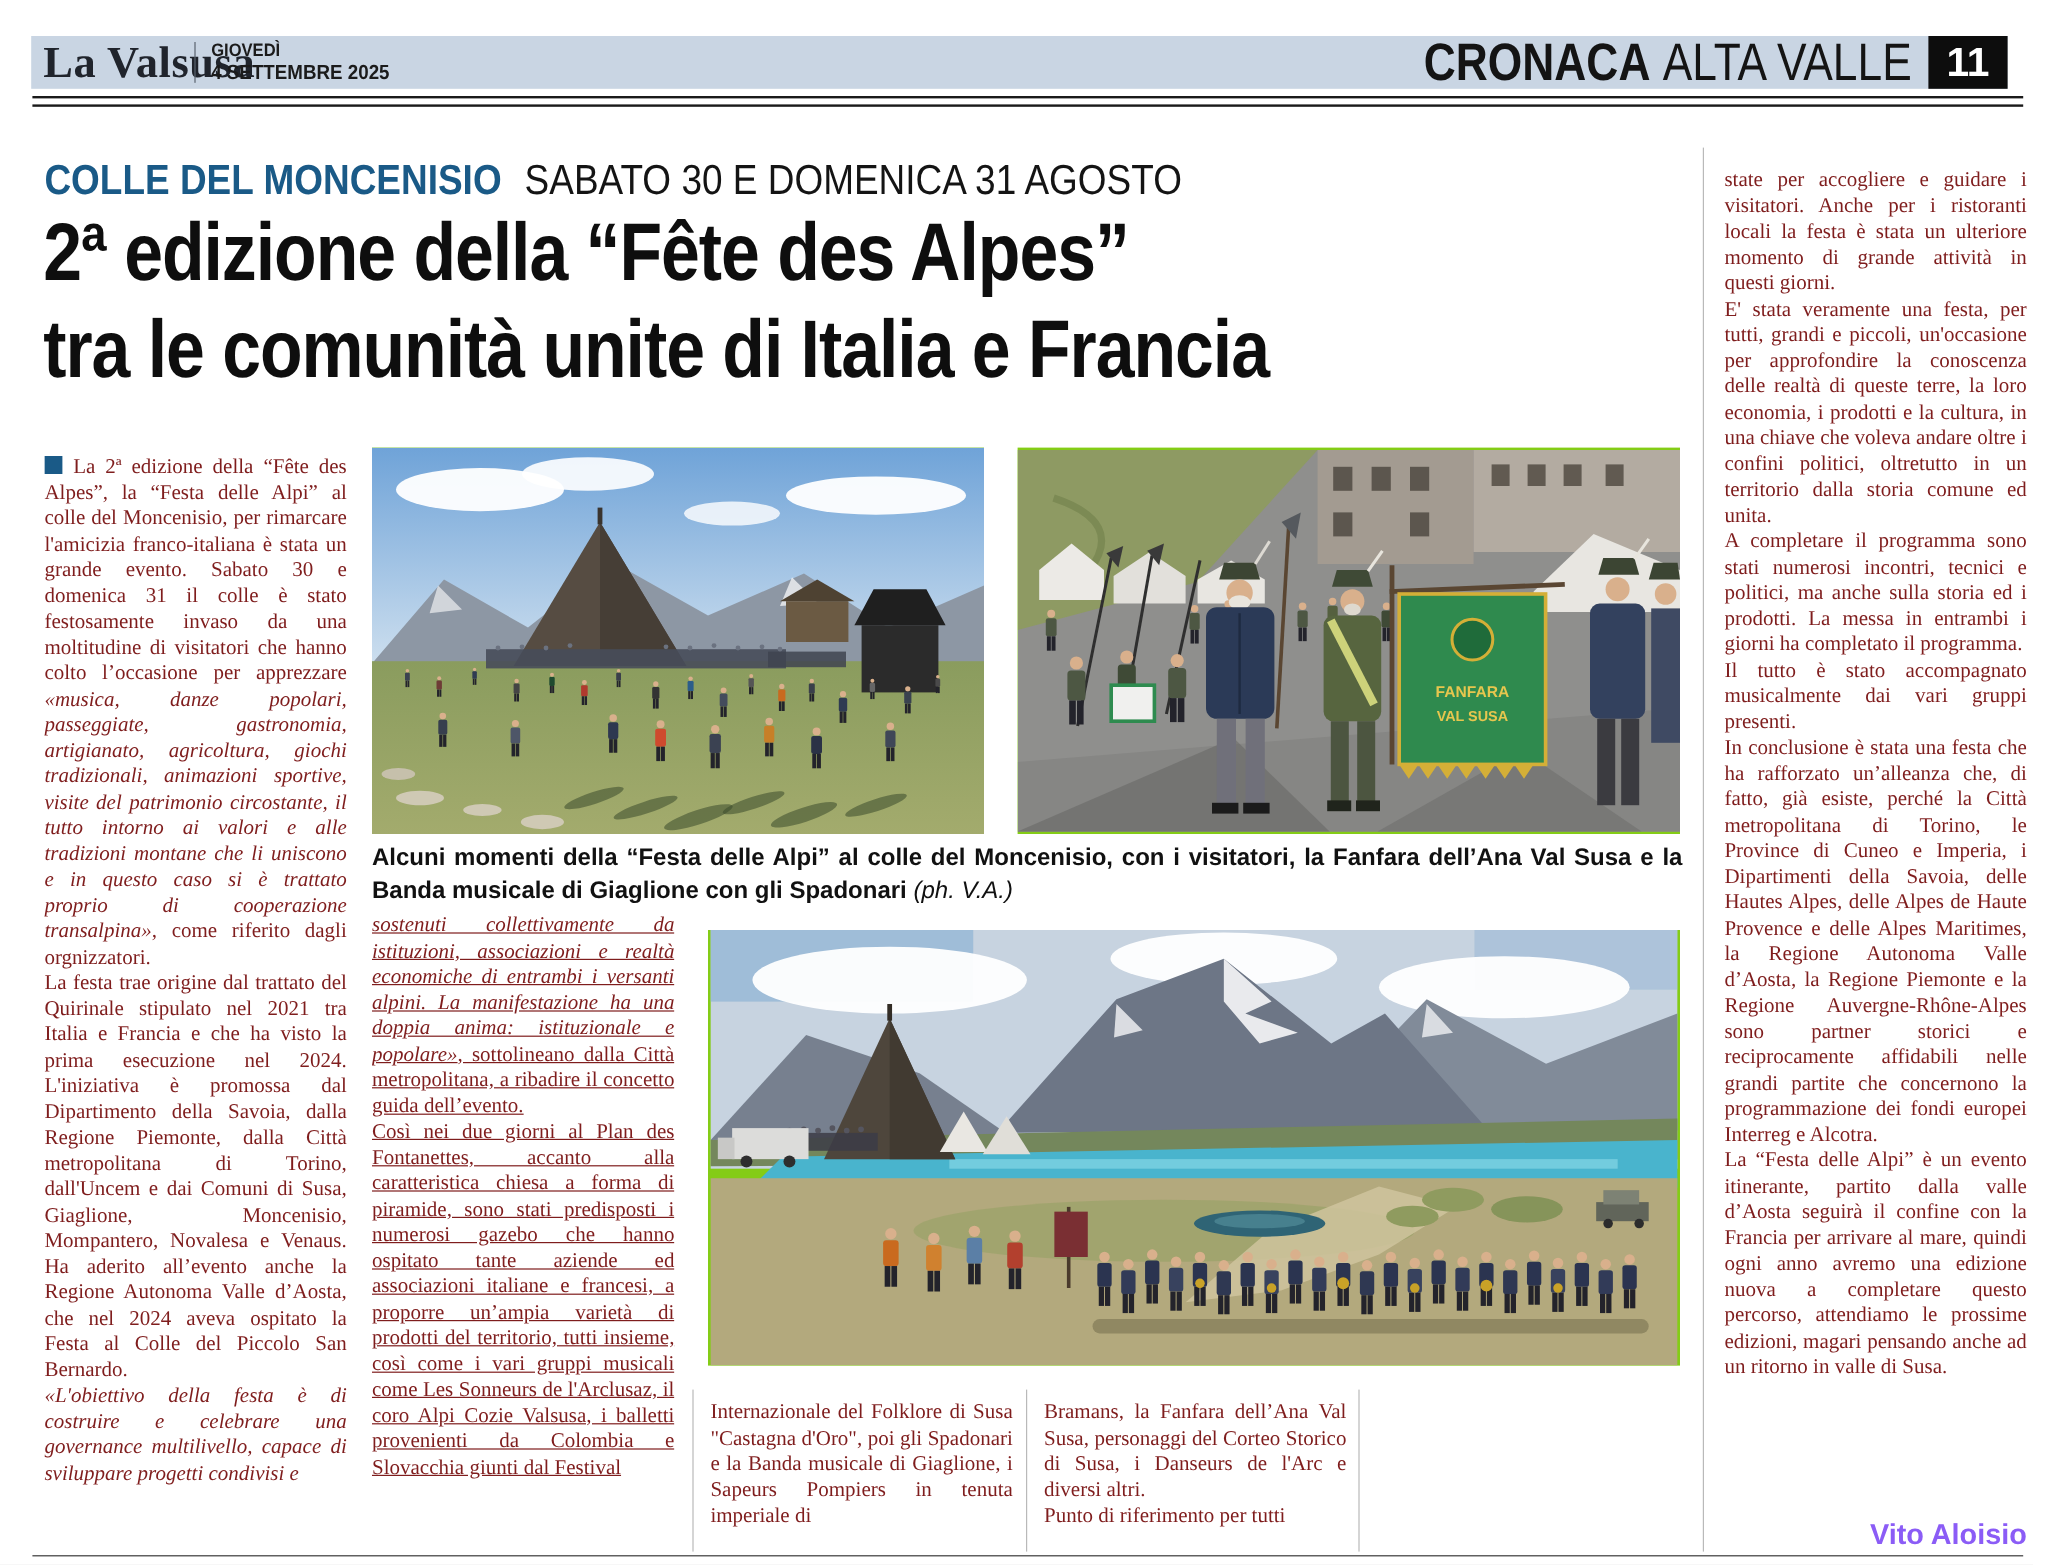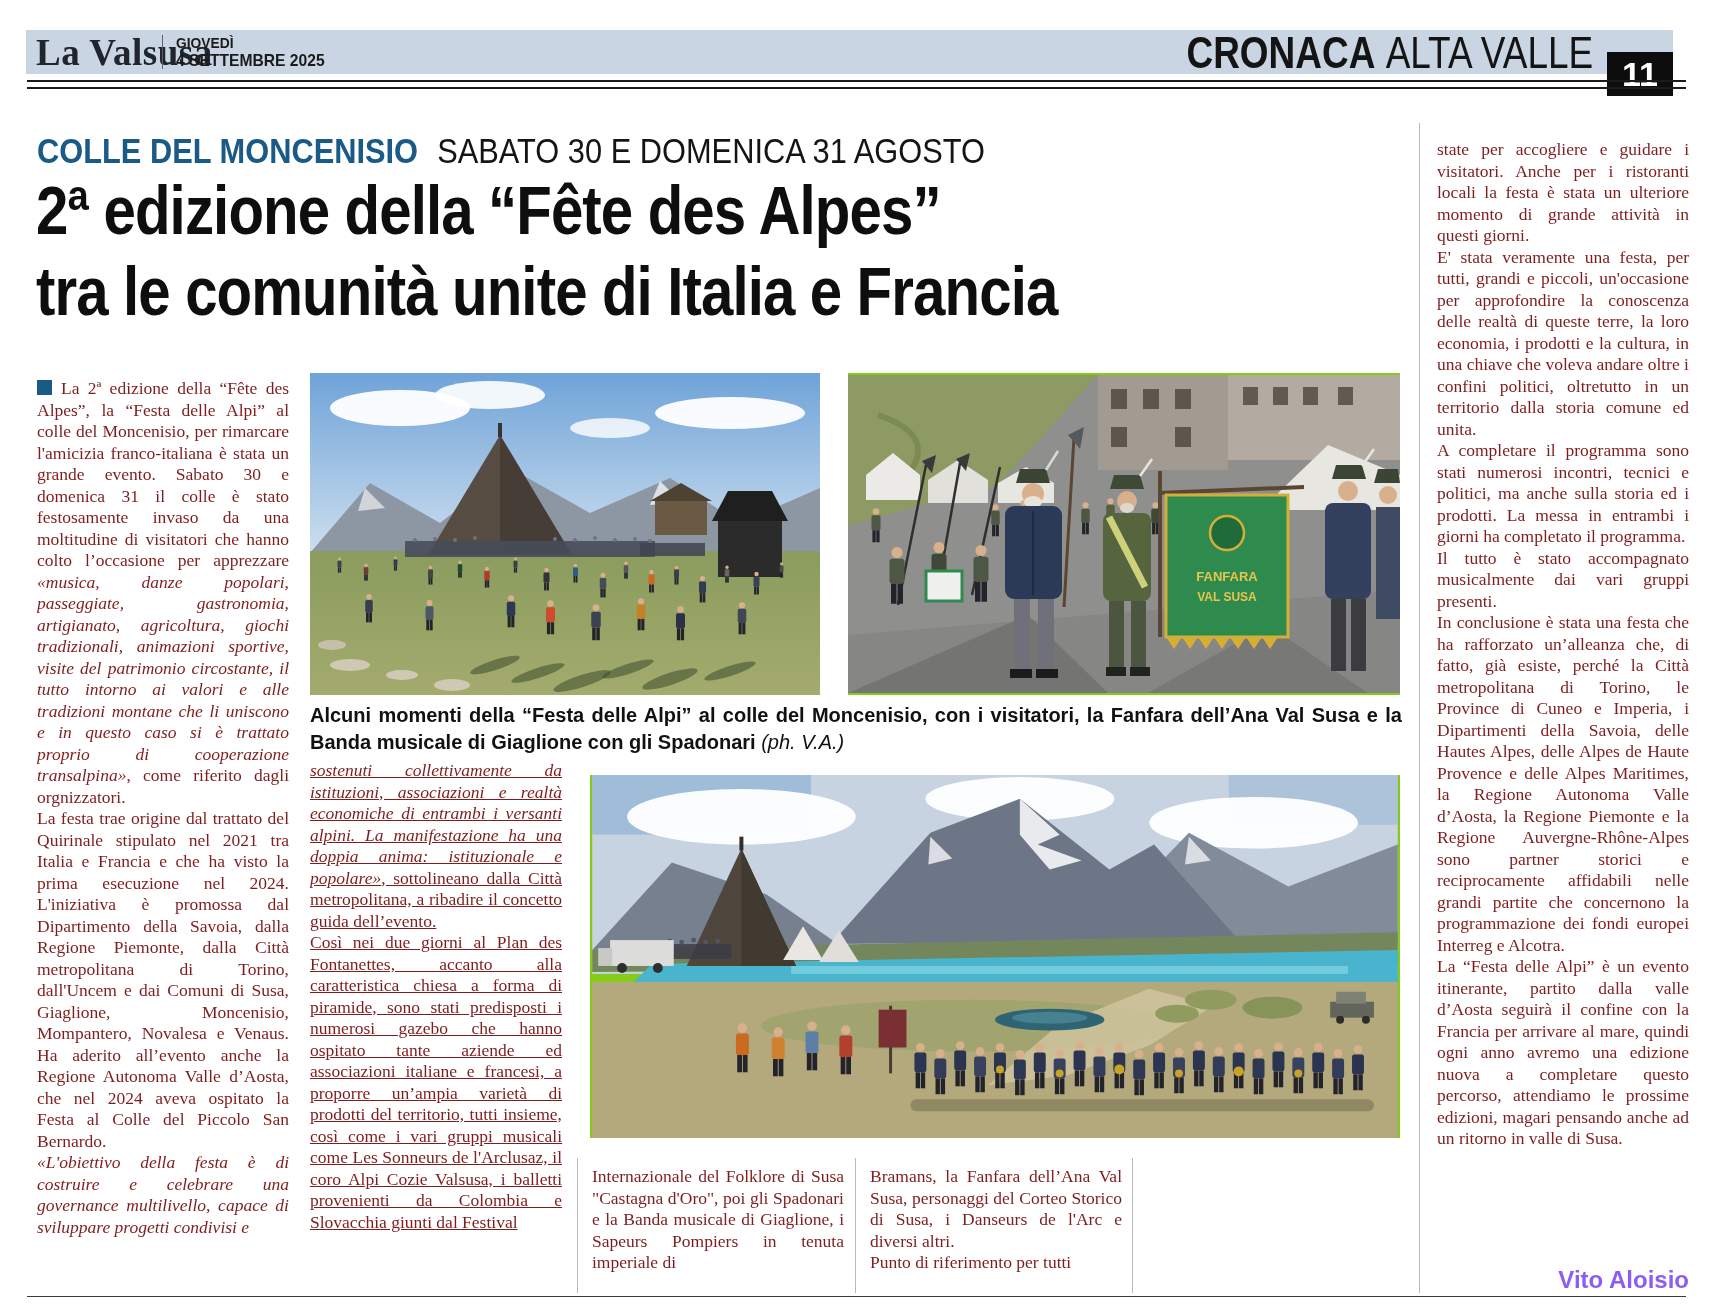--- a/index.html
+++ b/index.html
@@ -13,21 +13,21 @@
   .dateblock{position:absolute;left:150px;top:4px;font-family:"Liberation Sans",sans-serif;
         font-weight:700;color:#1b1b1b;transform:scaleX(.92);transform-origin:0 0;line-height:18px;}
   .dateblock .d1{font-size:15px;}
   .dateblock .d2{font-size:17px;}
   .section-title{position:absolute;right:80px;top:-2px;font-family:"Liberation Sans",sans-serif;
         font-size:44px;color:#141414;white-space:nowrap;transform:scaleX(.84);transform-origin:100% 0;}
   .section-title b{font-weight:700;}
   .section-title span{font-weight:400;}
   .pagenum{position:absolute;right:0;top:0;width:66px;height:44px;background:#0d0d0d;color:#fff;
         font-family:"Liberation Sans",sans-serif;font-weight:700;font-size:34px;
-        display:flex;align-items:center;justify-content:center;margin-top:22px;}
+        display:flex;align-items:center;justify-content:center;}
   .rule{position:absolute;left:27px;width:1659px;height:2px;background:#1a1a1a;}
   .rule.r1{top:80px;} .rule.r2{top:87px;}
   .rule.bottom{top:1296px;height:1px;background:#3a3a3a;}
   
   .kicker{position:absolute;left:37px;top:131px;white-space:nowrap;font-family:"Liberation Sans",sans-serif;
         font-size:35px;transform:scaleX(.88);transform-origin:0 0;}
   .kicker .blue{font-weight:700;color:#1a5a87;}
   .kicker .plain{font-weight:400;color:#141414;margin-left:12px;}
   .headline{position:absolute;left:36px;top:170px;font-family:"Liberation Sans",sans-serif;font-weight:700;
         color:#0e0e0e;font-size:68px;line-height:81px;white-space:nowrap;letter-spacing:-1px;

